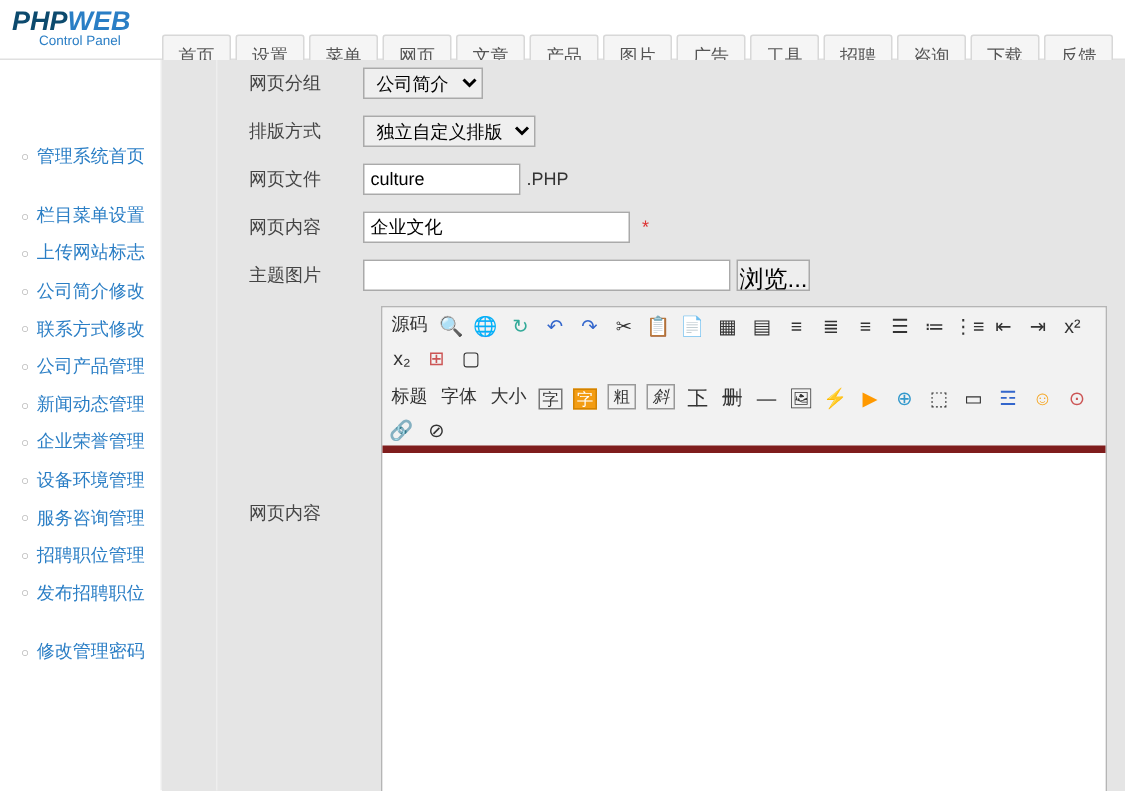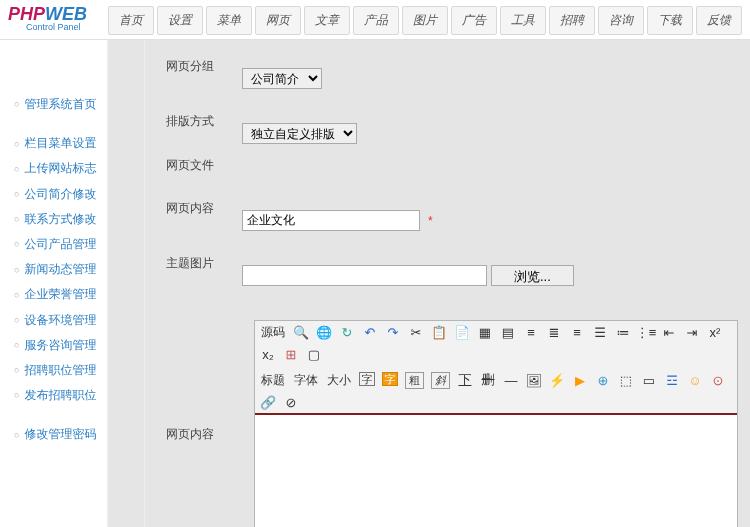--- a/index.html
+++ b/index.html
@@ -1,46 +1,46 @@
 <!DOCTYPE html>
 <html><head>
 <meta charset="utf-8">
 <style>
 * { margin: 0; padding: 0; box-sizing: border-box; }
 body { font-family: "Microsoft YaHei", Arial, sans-serif; font-size: 12px; color: #333; background: #fff; width: 750px; height: 527px; overflow: hidden; }
 .header { display: flex; align-items: flex-start; height: 40px; border-bottom: 1px solid #e0e0e0; }
 .logo { width: 108px; padding: 4px 8px; }
 .logo-text { font-style: italic; font-weight: bold; font-size: 18px; }
-.logo-php { color: #be185d; }
+.logo-php { color: #0c4a6e; }
 .logo-web { color: #2a7ec5; }
 .logo-sub { font-size: 9px; color: #2a7ec5; display: block; margin-top: -3px; padding-left: 18px; }
-.topnav { display: flex; gap: 3px; padding-top: 6px; font-style: italic; }
+.topnav { display: flex; gap: 3px; padding-top: 23px; }
 .topnav-item { padding: 5px 10px; background: #f5f5f5; border: 1px solid #d8d8d8; border-radius: 2px; cursor: pointer; font-size: 12px; color: #555; }
 .body { display: flex; height: calc(100% - 40px); }
 .sidebar { width: 108px; border-right: 1px solid #eee; padding-top: 52px; }
 .side-group { margin-bottom: 14px; }
 .side-item { display: flex; align-items: center; padding: 3px 6px 3px 14px; cursor: pointer; color: #2a7ec5; font-size: 12px; line-height: 1.6; }
 .side-item.active { background: #edf5fb; }
 .side-item::before { content: "○"; font-size: 9px; color: #aaa; margin-right: 5px; }
 .main { flex: 1; padding: 4px 12px 12px 10px; overflow: auto; background: #e5e5e5; position: relative; }
 .main-vline { position: absolute; left: 36px; top: 0; bottom: 0; width: 1px; background: #eee; }
 .form-row { display: flex; align-items: center; margin-bottom: 10px; min-height: 22px; }
 .form-label { width: 68px; text-align: left; padding-left: 48px; padding-right: 8px; color: #444; font-size: 12px; white-space: nowrap; box-sizing: content-box; }
-.form-ctrl { flex: 1; display: flex; align-items: center; gap: 4px; margin-top: 24px; }
+.form-ctrl { flex: 1; display: flex; align-items: center; gap: 4px; }
 .form-ctrl select, .form-ctrl input[type=text] { font-size: 12px; padding: 2px 4px; border: 1px solid #aaa; height: 21px; }
 .sel-s { width: 80px; }
 .sel-m { width: 115px; }
 .inp-file { width: 105px; }
 .inp-title { width: 178px; }
 .inp-img { width: 245px; }
 .suffix { font-size: 12px; color: #333; }
 .req { color: #d33; margin-left: 4px; }
-.btn { padding: 2px 22px; font-size: 13px; border: 1px solid #aaa; background: #eee; cursor: pointer; height: 21px; }
+.btn { padding: 2px 1px; font-size: 16px; border: 1px solid #aaa; background: #eee; cursor: pointer; height: 21px; }
 .editor { border: 1px solid #b5b5b5; margin-left: 12px; }
-.editor-toolbar { background: #f2f2f2; border-bottom: 2px solid #7f1d1d; padding: 3px 5px; display: flex; flex-wrap: wrap; gap: 5px 7px; align-items: flex-start; }
+.editor-toolbar { background: #f2f2f2; border-bottom: 5px solid #7f1d1d; padding: 3px 5px; display: flex; flex-wrap: wrap; gap: 5px 7px; align-items: flex-end; }
 .tb-txt { font-size: 12px; color: #333; padding: 0 1px; cursor: pointer; }
 .tb-txt.box { border: 1px solid #999; padding: 0 3px; font-size: 11px; }
 .tb-ico { width: 16px; height: 16px; display: inline-flex; align-items: center; justify-content: center; font-size: 13px; cursor: pointer; }
 .tb-chip { width: 16px; height: 14px; border: 1px solid #777; display: inline-flex; align-items: center; justify-content: center; font-size: 11px; cursor: pointer; }
 .tb-chip.o { background: #f39c12; color: #fff; border-color: #d38300; }
 .editor-body { height: 262px; background: #fff; }
 .row-content { align-items: flex-start; }
 .row-content .form-label { padding-top: 130px; }
 </style>
 </head>
@@ -103,20 +103,24 @@
 
     <div class="form-row">
       <div class="form-label">排版方式</div>
       <div class="form-ctrl">
         <select class="sel-m"><option>独立自定义排版</option></select>
       </div>
     </div>
 
     <div class="form-row">
       <div class="form-label">网页文件</div>
+      <div class="form-ctrl">
+        <input type="text" class="inp-file" value="culture" style="">
+        <span class="suffix">.PHP</span>
+      </div>
     </div>
 
     <div class="form-row">
       <div class="form-label">网页内容</div>
       <div class="form-ctrl">
         <input type="text" class="inp-title" value="企业文化" style="">
         <span class="req">*</span>
       </div>
     </div>
 

